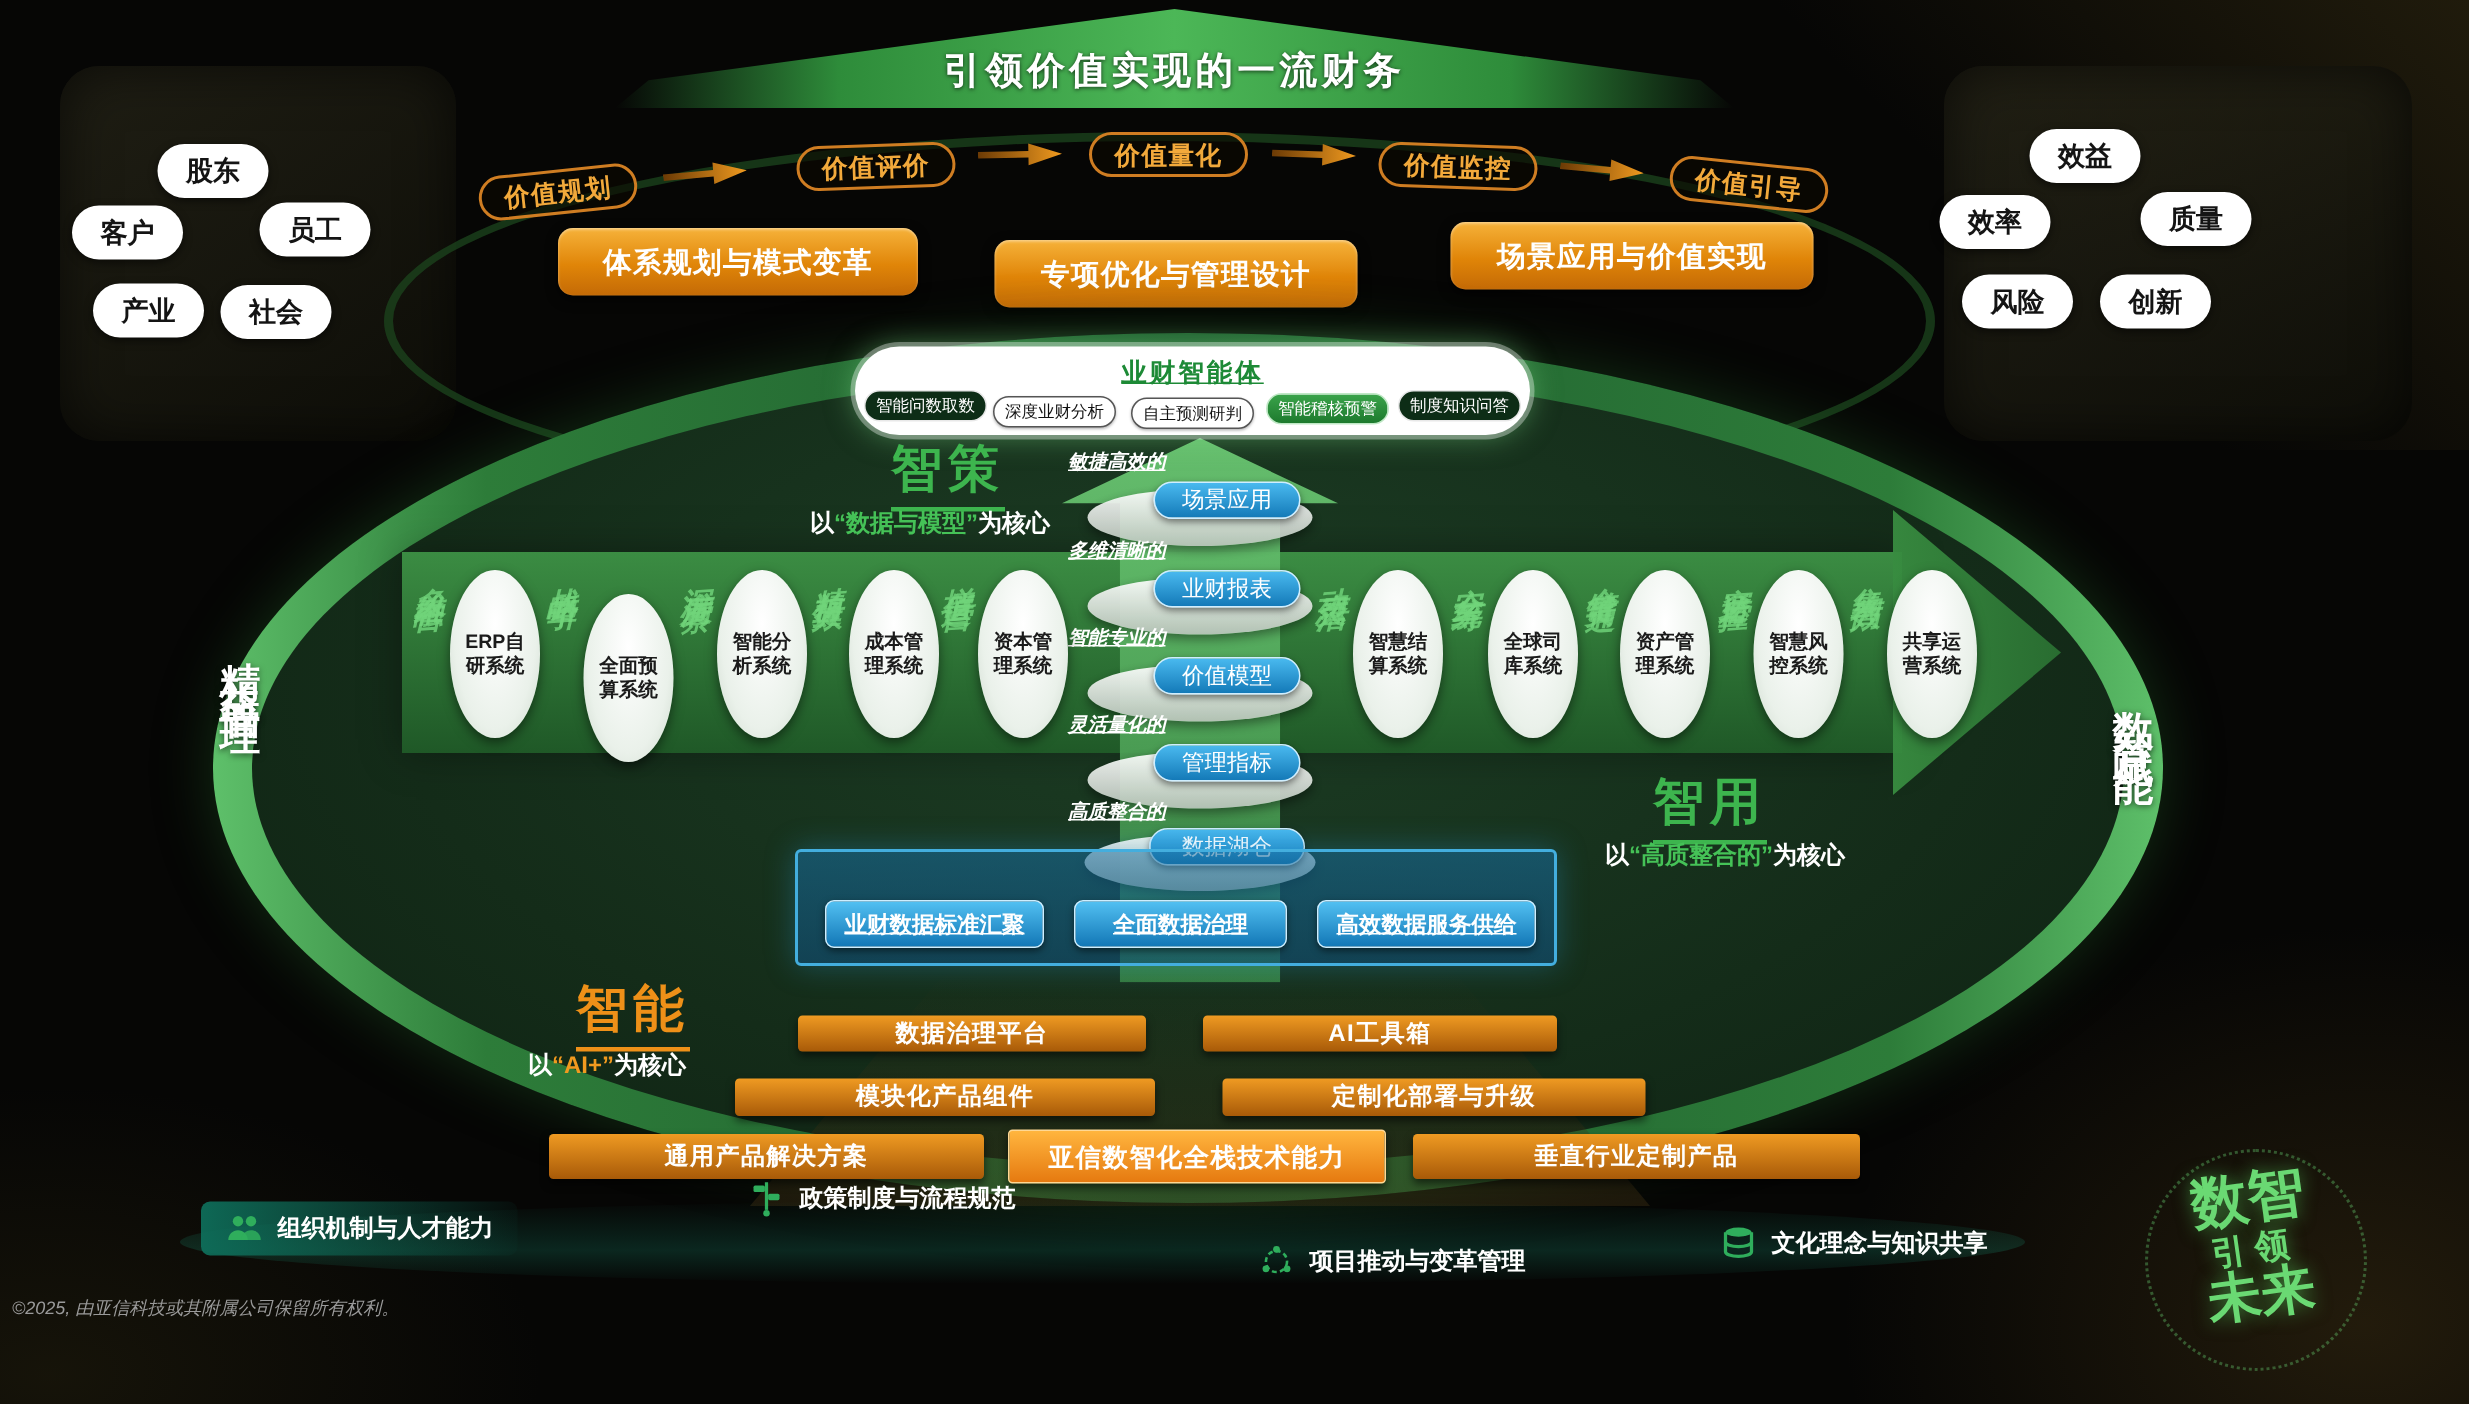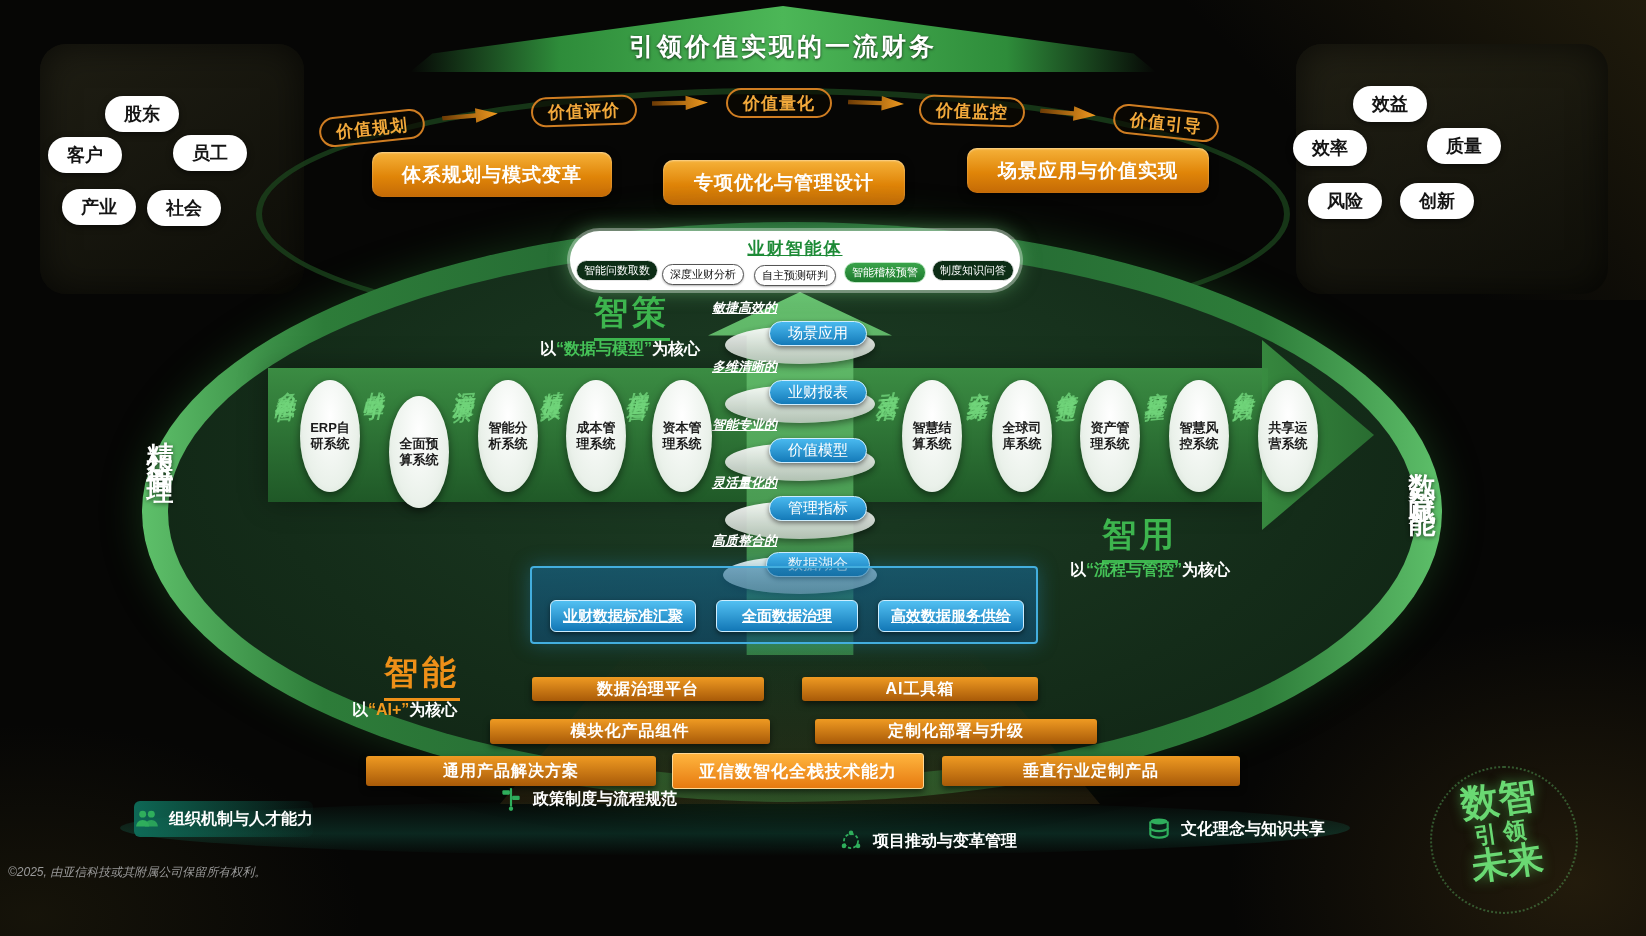--- a/index.html
+++ b/index.html
@@ -94,21 +94,21 @@
     display:flex;align-items:center;justify-content:center;letter-spacing:1px;border-radius:3px;
     box-shadow:0 3px 6px rgba(0,0,0,.55)}
   .obar.bright{background:linear-gradient(180deg,#ffb53e,#e67a10);border:1px solid #ffd894;font-size:17px}
 
   
   .baseband{background:linear-gradient(180deg,rgba(16,80,66,0),rgba(22,116,92,.30) 60%,rgba(16,80,66,0));
     border-radius:50%}
   .found{display:flex;align-items:center;gap:9px;color:#fff;font-weight:bold;font-size:16px;white-space:nowrap}
   .found .ic{width:26px;height:26px;flex:0 0 auto}
   .found-hl{background:linear-gradient(90deg,rgba(14,112,92,.92),rgba(10,60,50,.12));
-    border-radius:6px;padding:5px 0}
+    border-radius:6px;padding:5px 16px}
 
   
   .logo{transform:rotate(-8deg);color:#6ad973;font-weight:bold;text-align:center;line-height:1.05;
     text-shadow:0 0 12px rgba(90,220,100,.55)}
   .dotring{border:2px dotted rgba(110,220,120,.35);border-radius:50%}
 
   .copyright{color:#9a9a9a;font-size:12px;font-style:italic}
 </style>
 </head>
 <body>
@@ -216,21 +216,21 @@
   <div class="abs sys" style="left:992px;top:380px;width:60px;height:112px">全球司库系统</div>
   <div class="abs vword" style="left:1053px;top:376px;height:120px">全链贯通</div>
   <div class="abs sys" style="left:1080px;top:380px;width:60px;height:112px">资产管理系统</div>
   <div class="abs vword" style="left:1142px;top:376px;height:120px">穿透监控</div>
   <div class="abs sys" style="left:1169px;top:380px;width:60px;height:112px">智慧风控系统</div>
   <div class="abs vword" style="left:1230px;top:376px;height:120px">集约高效</div>
   <div class="abs sys" style="left:1258px;top:380px;width:60px;height:112px">共享运营系统</div>
 
   <div class="abs h2green" style="left:1102px;top:512px">智用</div>
   <div class="abs core-line" style="left:1070px;top:560px">
-    <span>以</span><span class="g">“流程与管控”</span><span>为核心</span>
+    <span>以</span><span class="g">“高质整合的”</span><span>为核心</span>
   </div>
 
   <div class="abs bluebox" style="left:530px;top:566px;width:508px;height:78px">
     <div class="bbtn" style="left:18px;top:32px;width:146px;height:32px">业财数据标准汇聚</div>
     <div class="bbtn" style="left:184px;top:32px;width:142px;height:32px">全面数据治理</div>
     <div class="bbtn" style="left:346px;top:32px;width:146px;height:32px">高效数据服务供给</div>
   </div>
 
   <div class="abs h2orange" style="left:384px;top:650px">智能</div>
   <div class="abs core-line" style="left:352px;top:700px">

